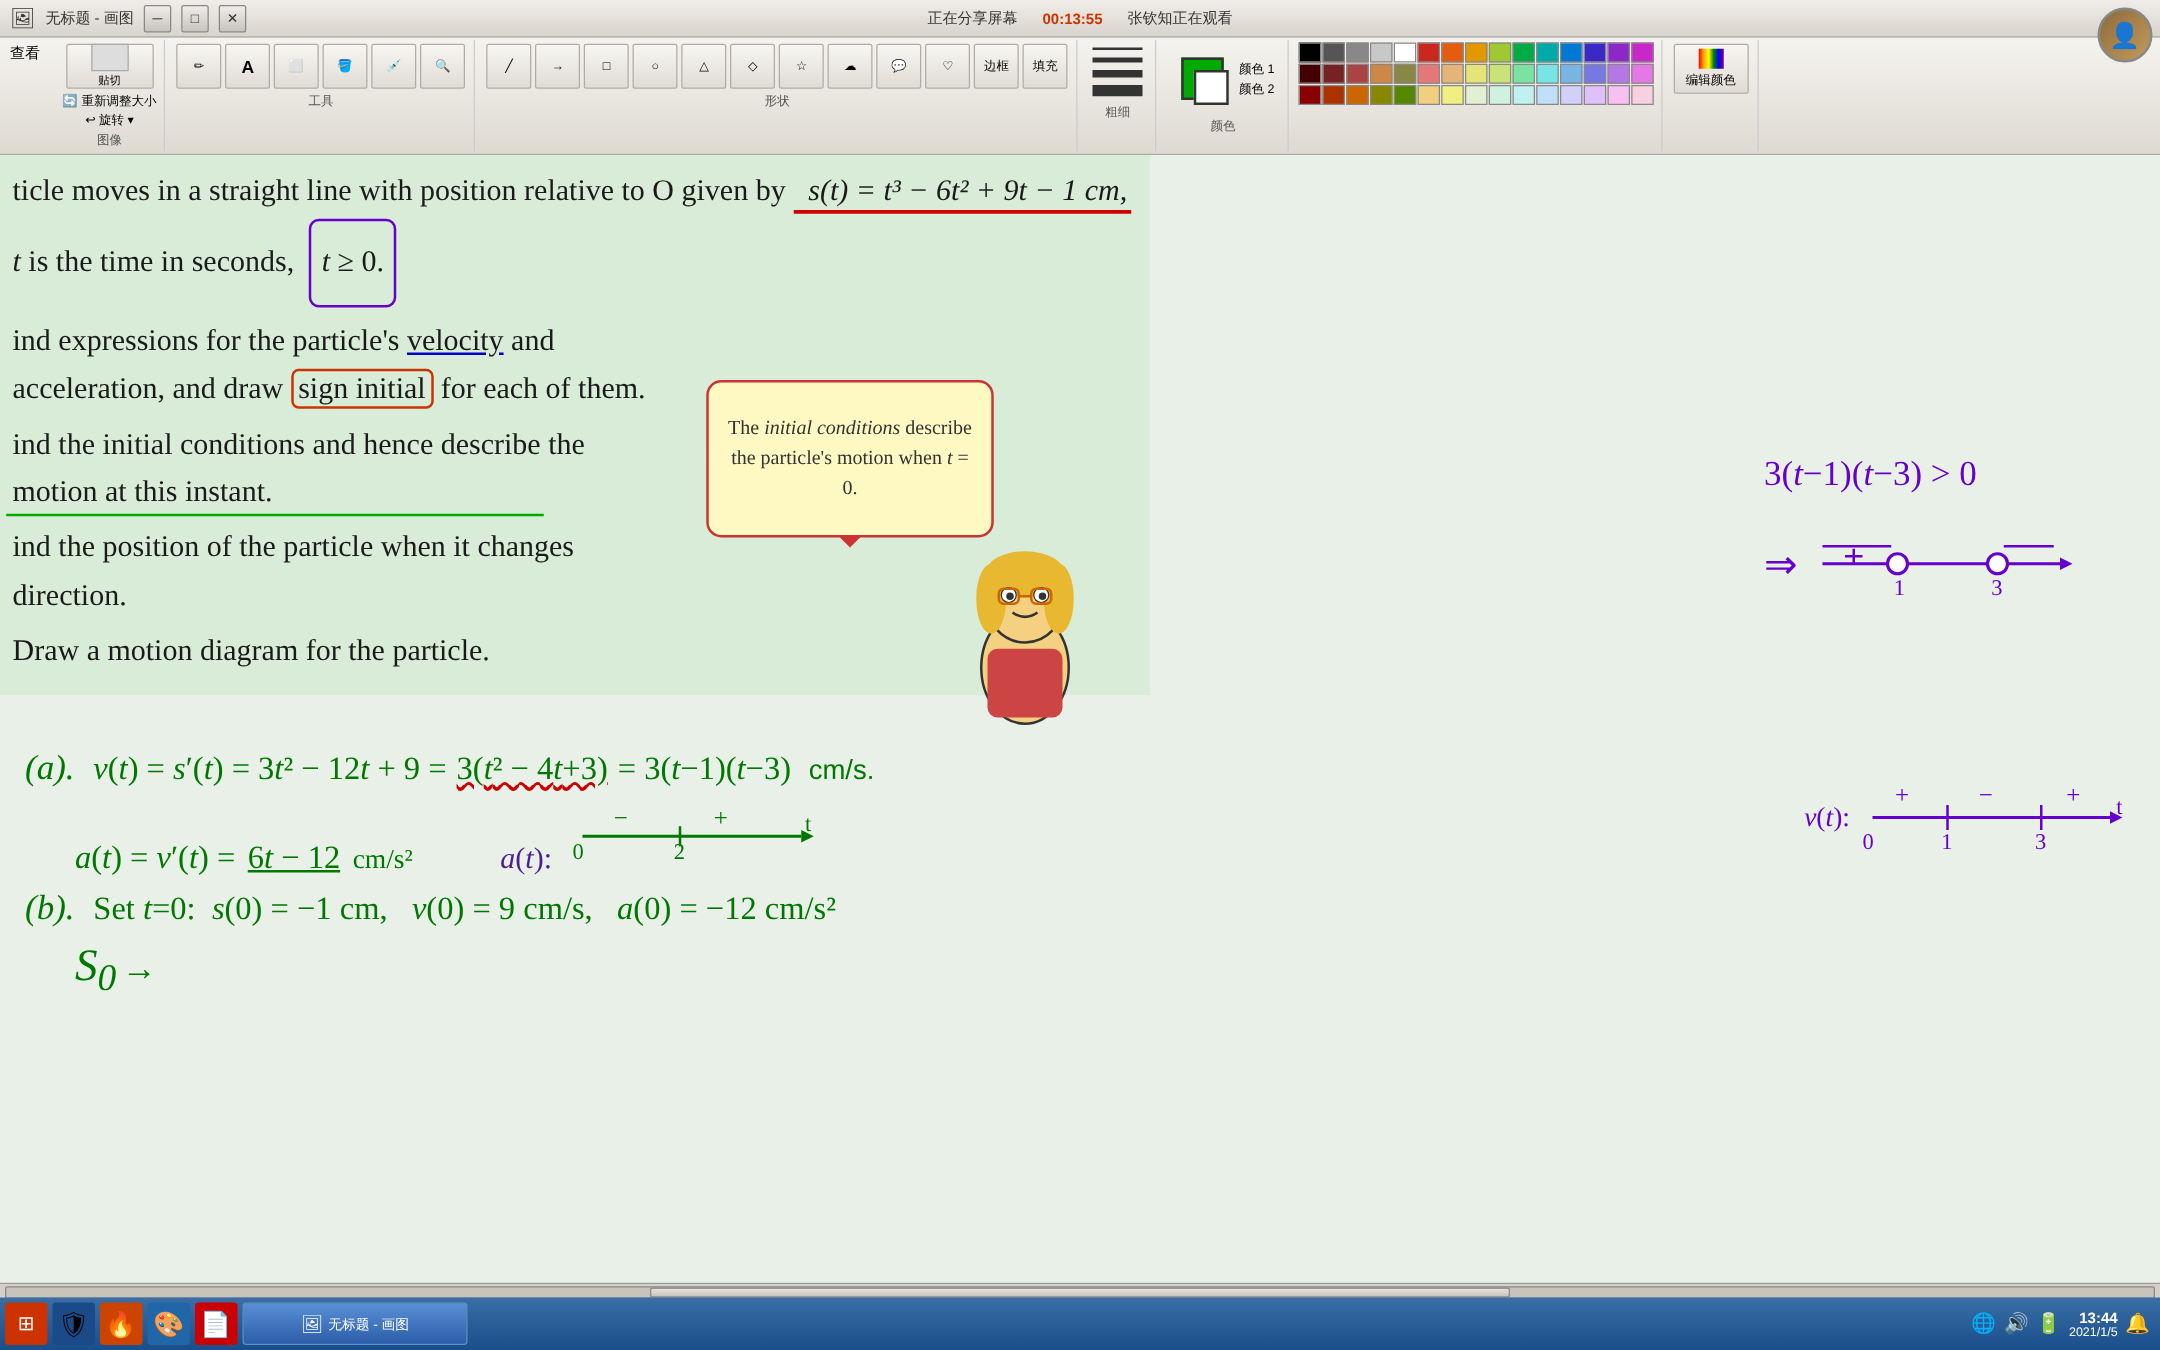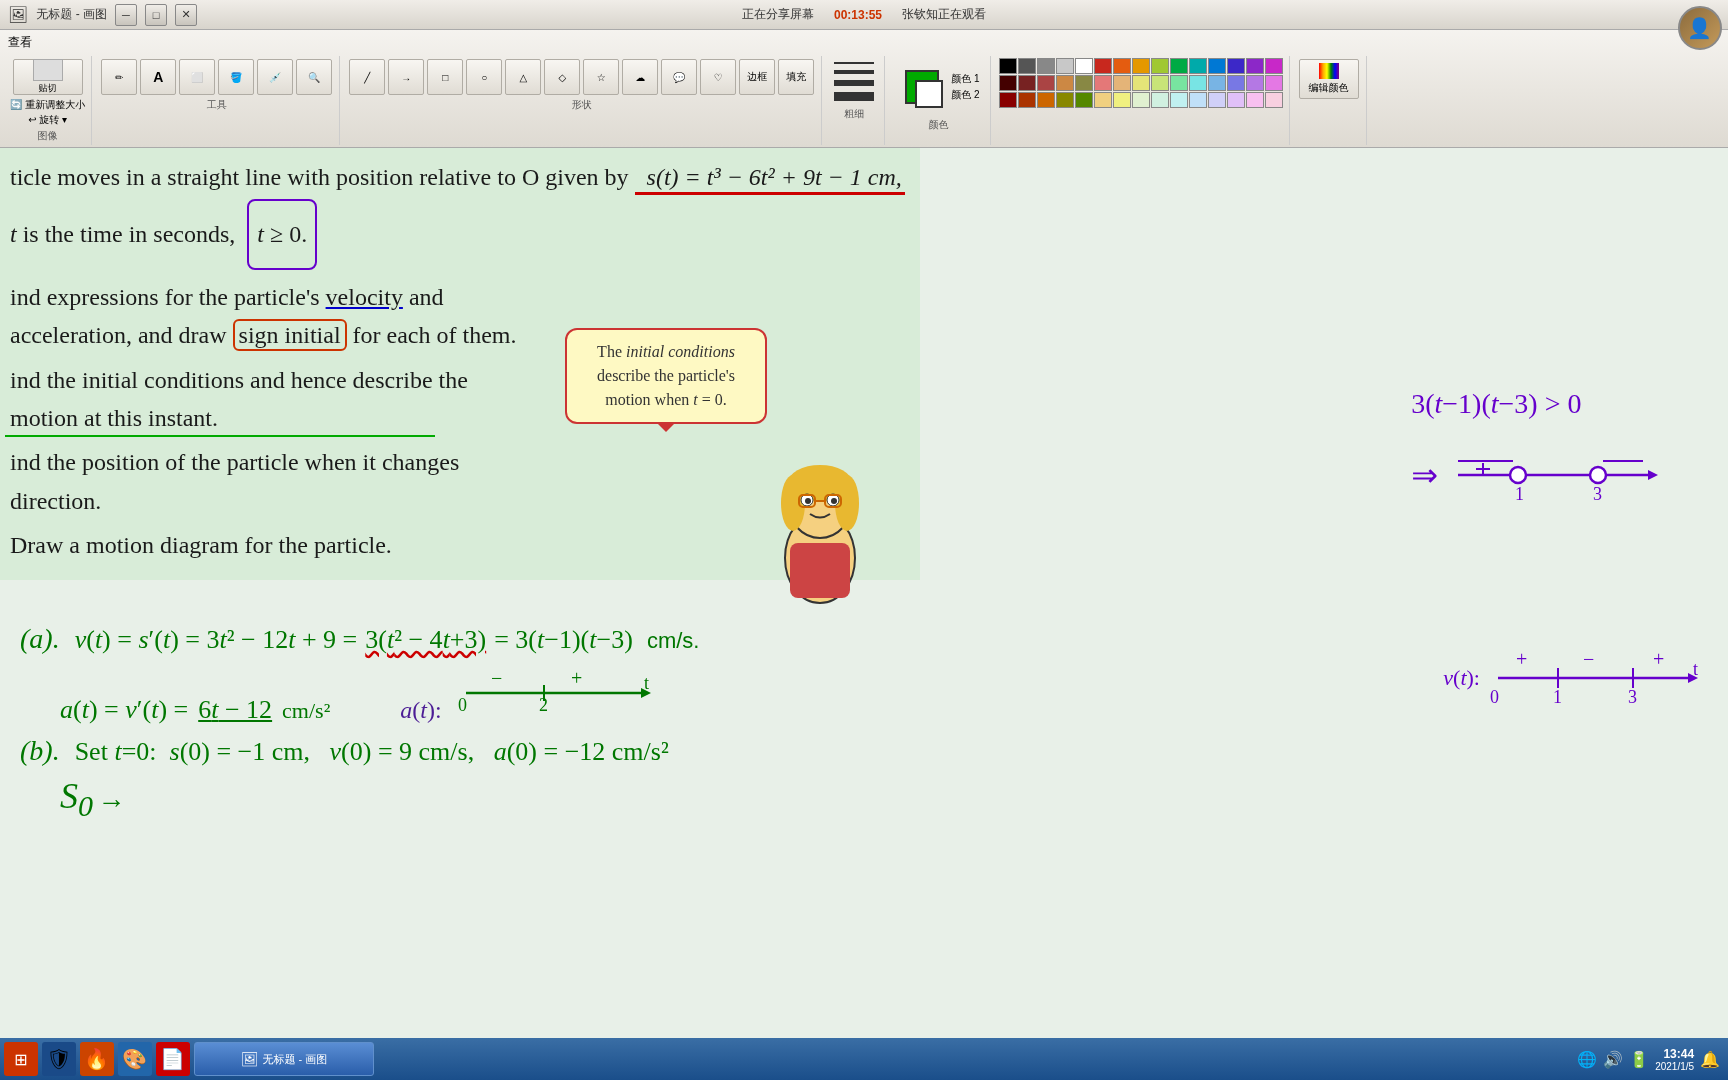--- a/index.html
+++ b/index.html
@@ -57,21 +57,21 @@
       font-size: 11px;
       cursor: pointer;
     }
 
     
     #toolbar {
       width: 100%;
       background: linear-gradient(to bottom, #f5f3ef, #dedad2);
       border-bottom: 1px solid #aaa;
       display: flex;
-      flex-direction: column;
+      flex-direction: row;
     }
     #toolbar-top {
       height: 24px;
       display: flex;
       align-items: center;
       padding: 0 8px;
       gap: 12px;
       font-size: 12px;
     }
     #toolbar-main {
@@ -181,22 +181,22 @@
     }
 
     
     #speech-bubble {
       position: absolute;
       top: 180px;
       left: 565px;
       background: #fef9c3;
       border: 2px solid #cc3333;
       border-radius: 12px;
-      padding: 10px 15px;
-      width: 202px;
+      padding: 25px 15px;
+      width: 230px;
       font-family: 'Times New Roman', serif;
       font-size: 16px;
       color: #333;
       line-height: 1.5;
       text-align: center;
     }
     #speech-bubble::after {
       content: '';
       position: absolute;
       bottom: -20px;

